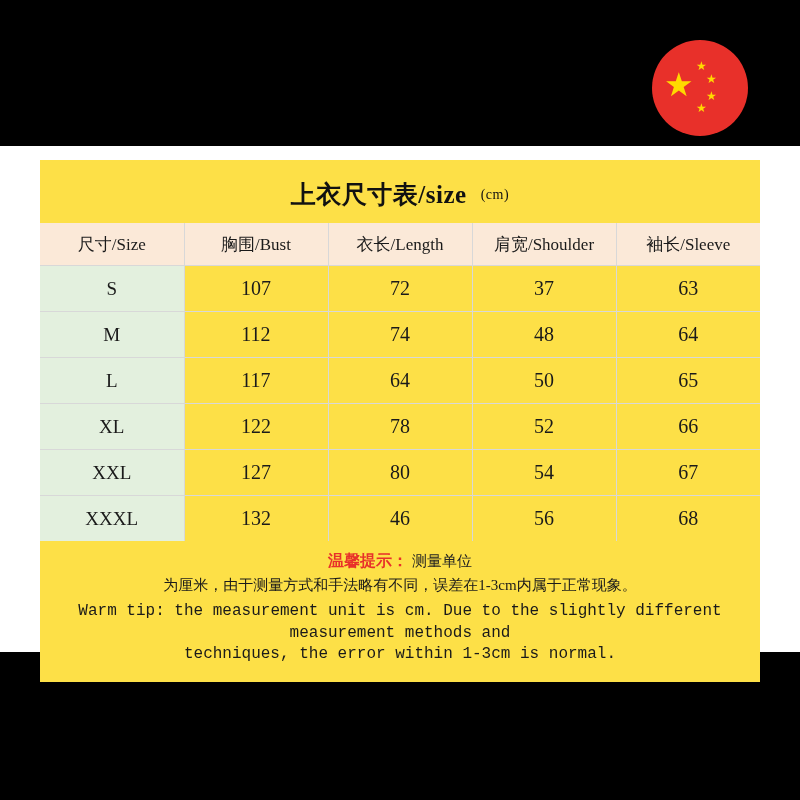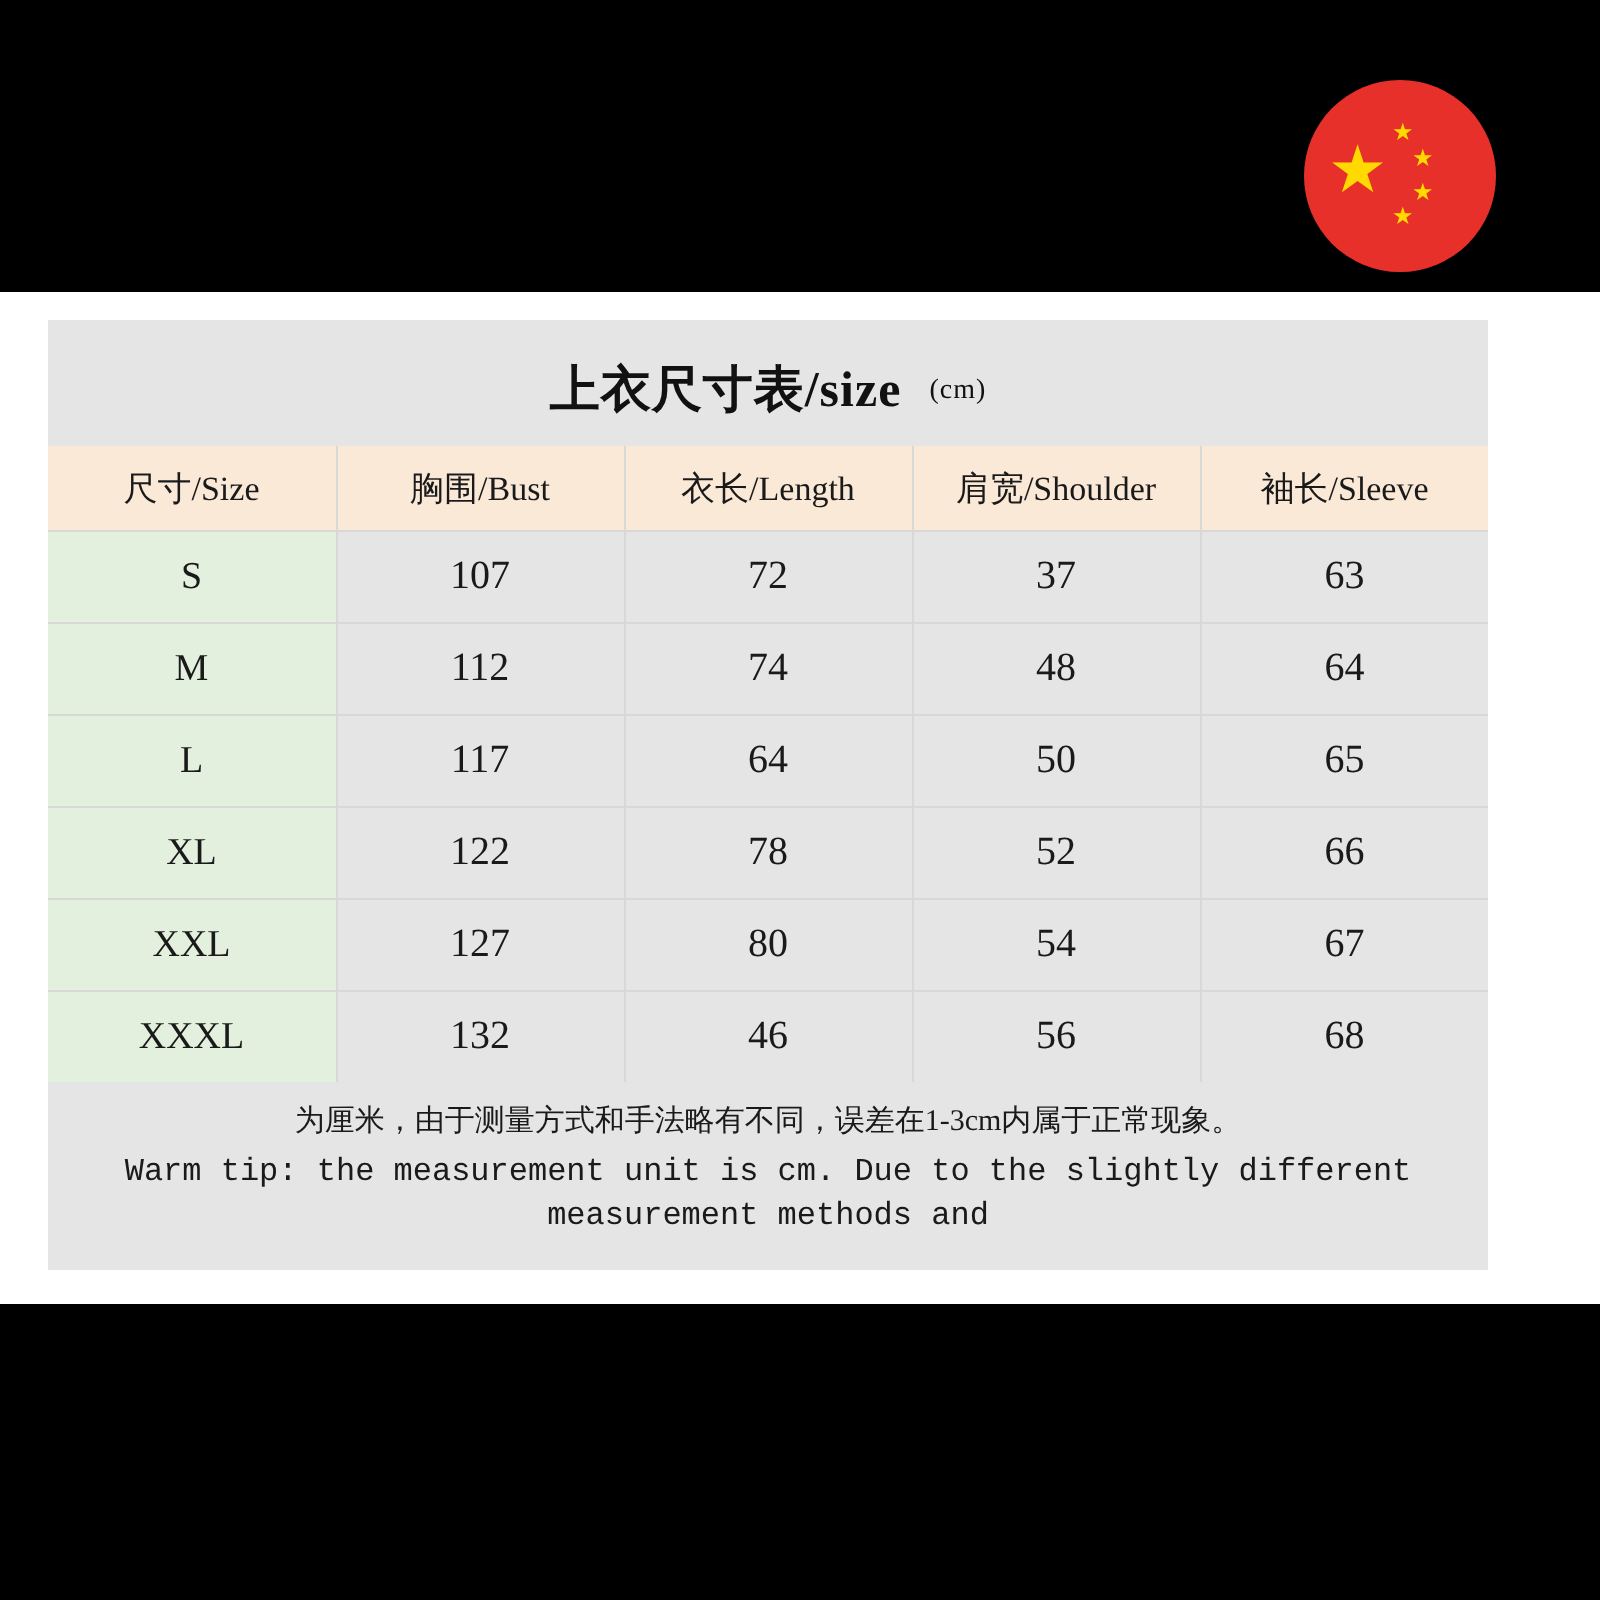--- a/index.html
+++ b/index.html
@@ -63,24 +63,24 @@
     font-size: 12px;
   }
   .flag-badge .star.s4 {
     left: 44px;
     top: 62px;
     font-size: 12px;
   }
 
   .chart {
     position: absolute;
-    left: 24px;
+    left: 40px;
     top: 160px;
     width: 720px;
-    background: #e5e5e5;
+    background: #fde047;
   }
   .chart-title {
     text-align: center;
     padding: 18px 0 12px 0;
     font-size: 25px;
     font-weight: bold;
     color: #111111;
     letter-spacing: 0.5px;
   }
   .chart-title .unit {
@@ -229,18 +229,22 @@
           <td class="size-cell">XXXL</td>
           <td>132</td>
           <td>46</td>
           <td>56</td>
           <td>68</td>
         </tr>
       </tbody>
     </table>
 
     <div class="tip-block">
+      <div class="tip-line1">
+        <span class="warm">温馨提示：</span><span class="unit-label">测量单位</span>
+      </div>
       <div class="tip-cn">为厘米，由于测量方式和手法略有不同，误差在1-3cm内属于正常现象。</div>
       <div class="tip-en">Warm tip: the measurement unit is cm. Due to the slightly different measurement methods and</div>
+      <div class="tip-en">techniques, the error within 1-3cm is normal.</div>
     </div>
 
   </div>
 </div>
 
 </body></html>

